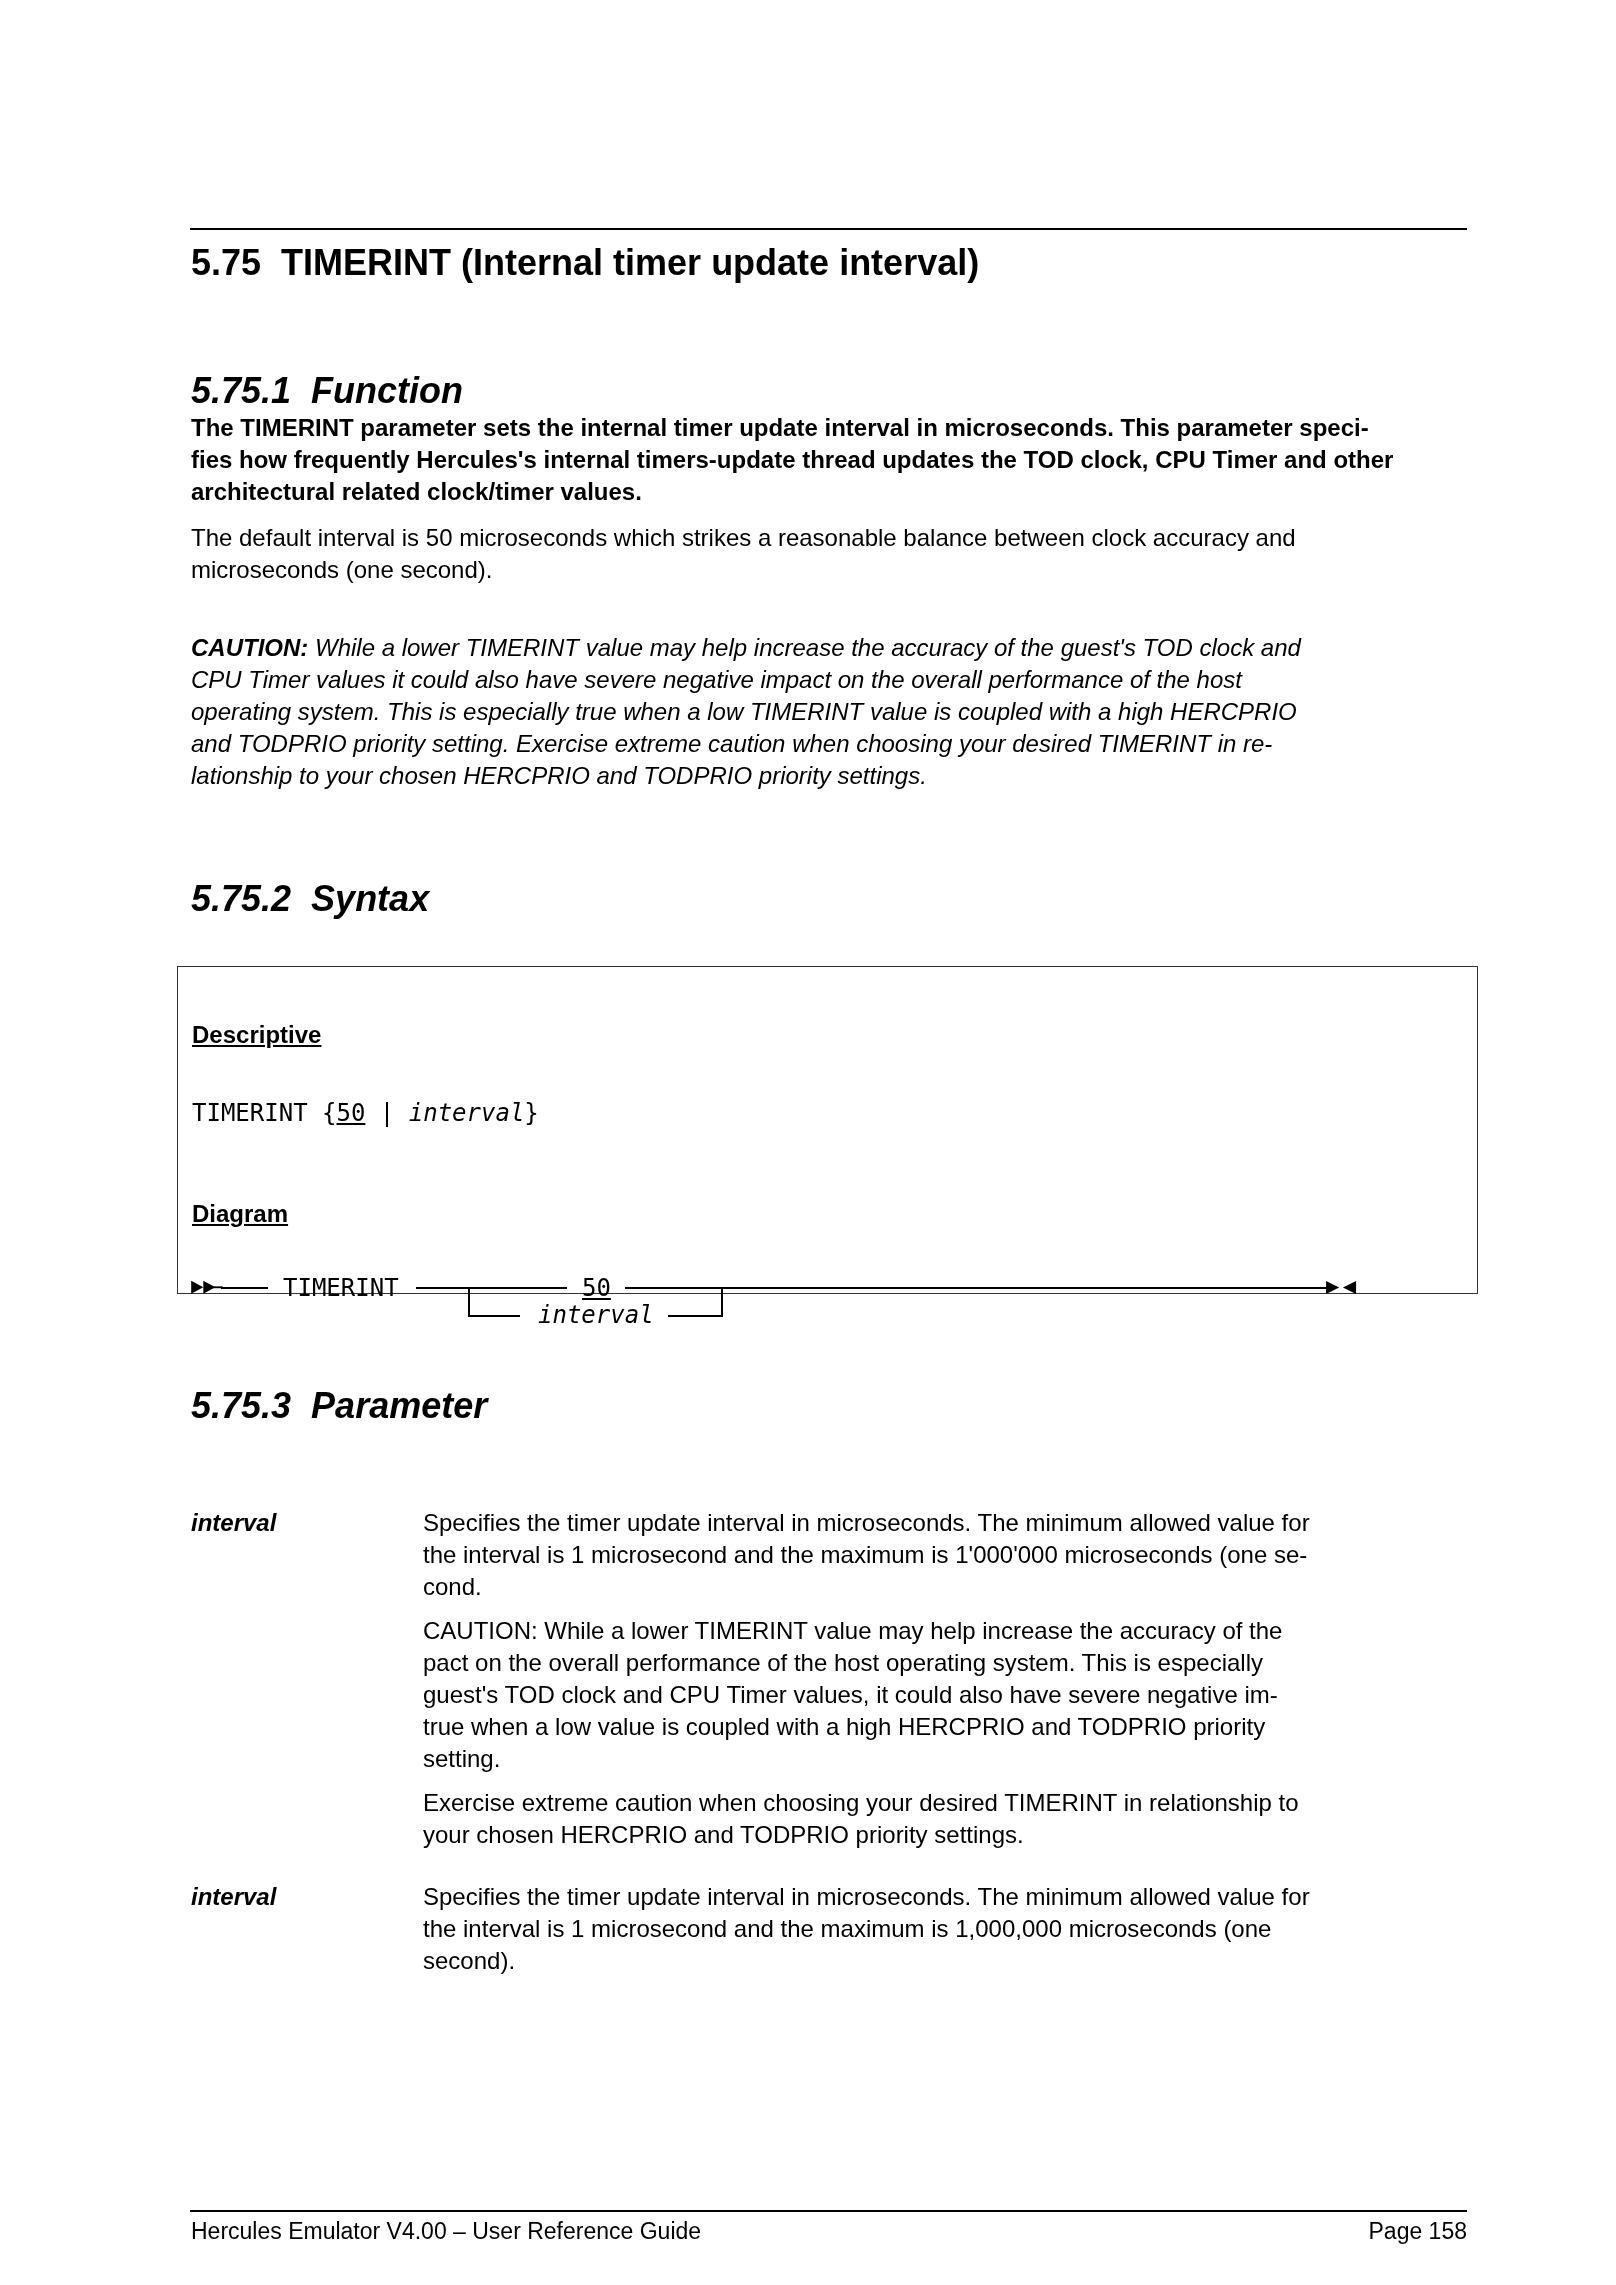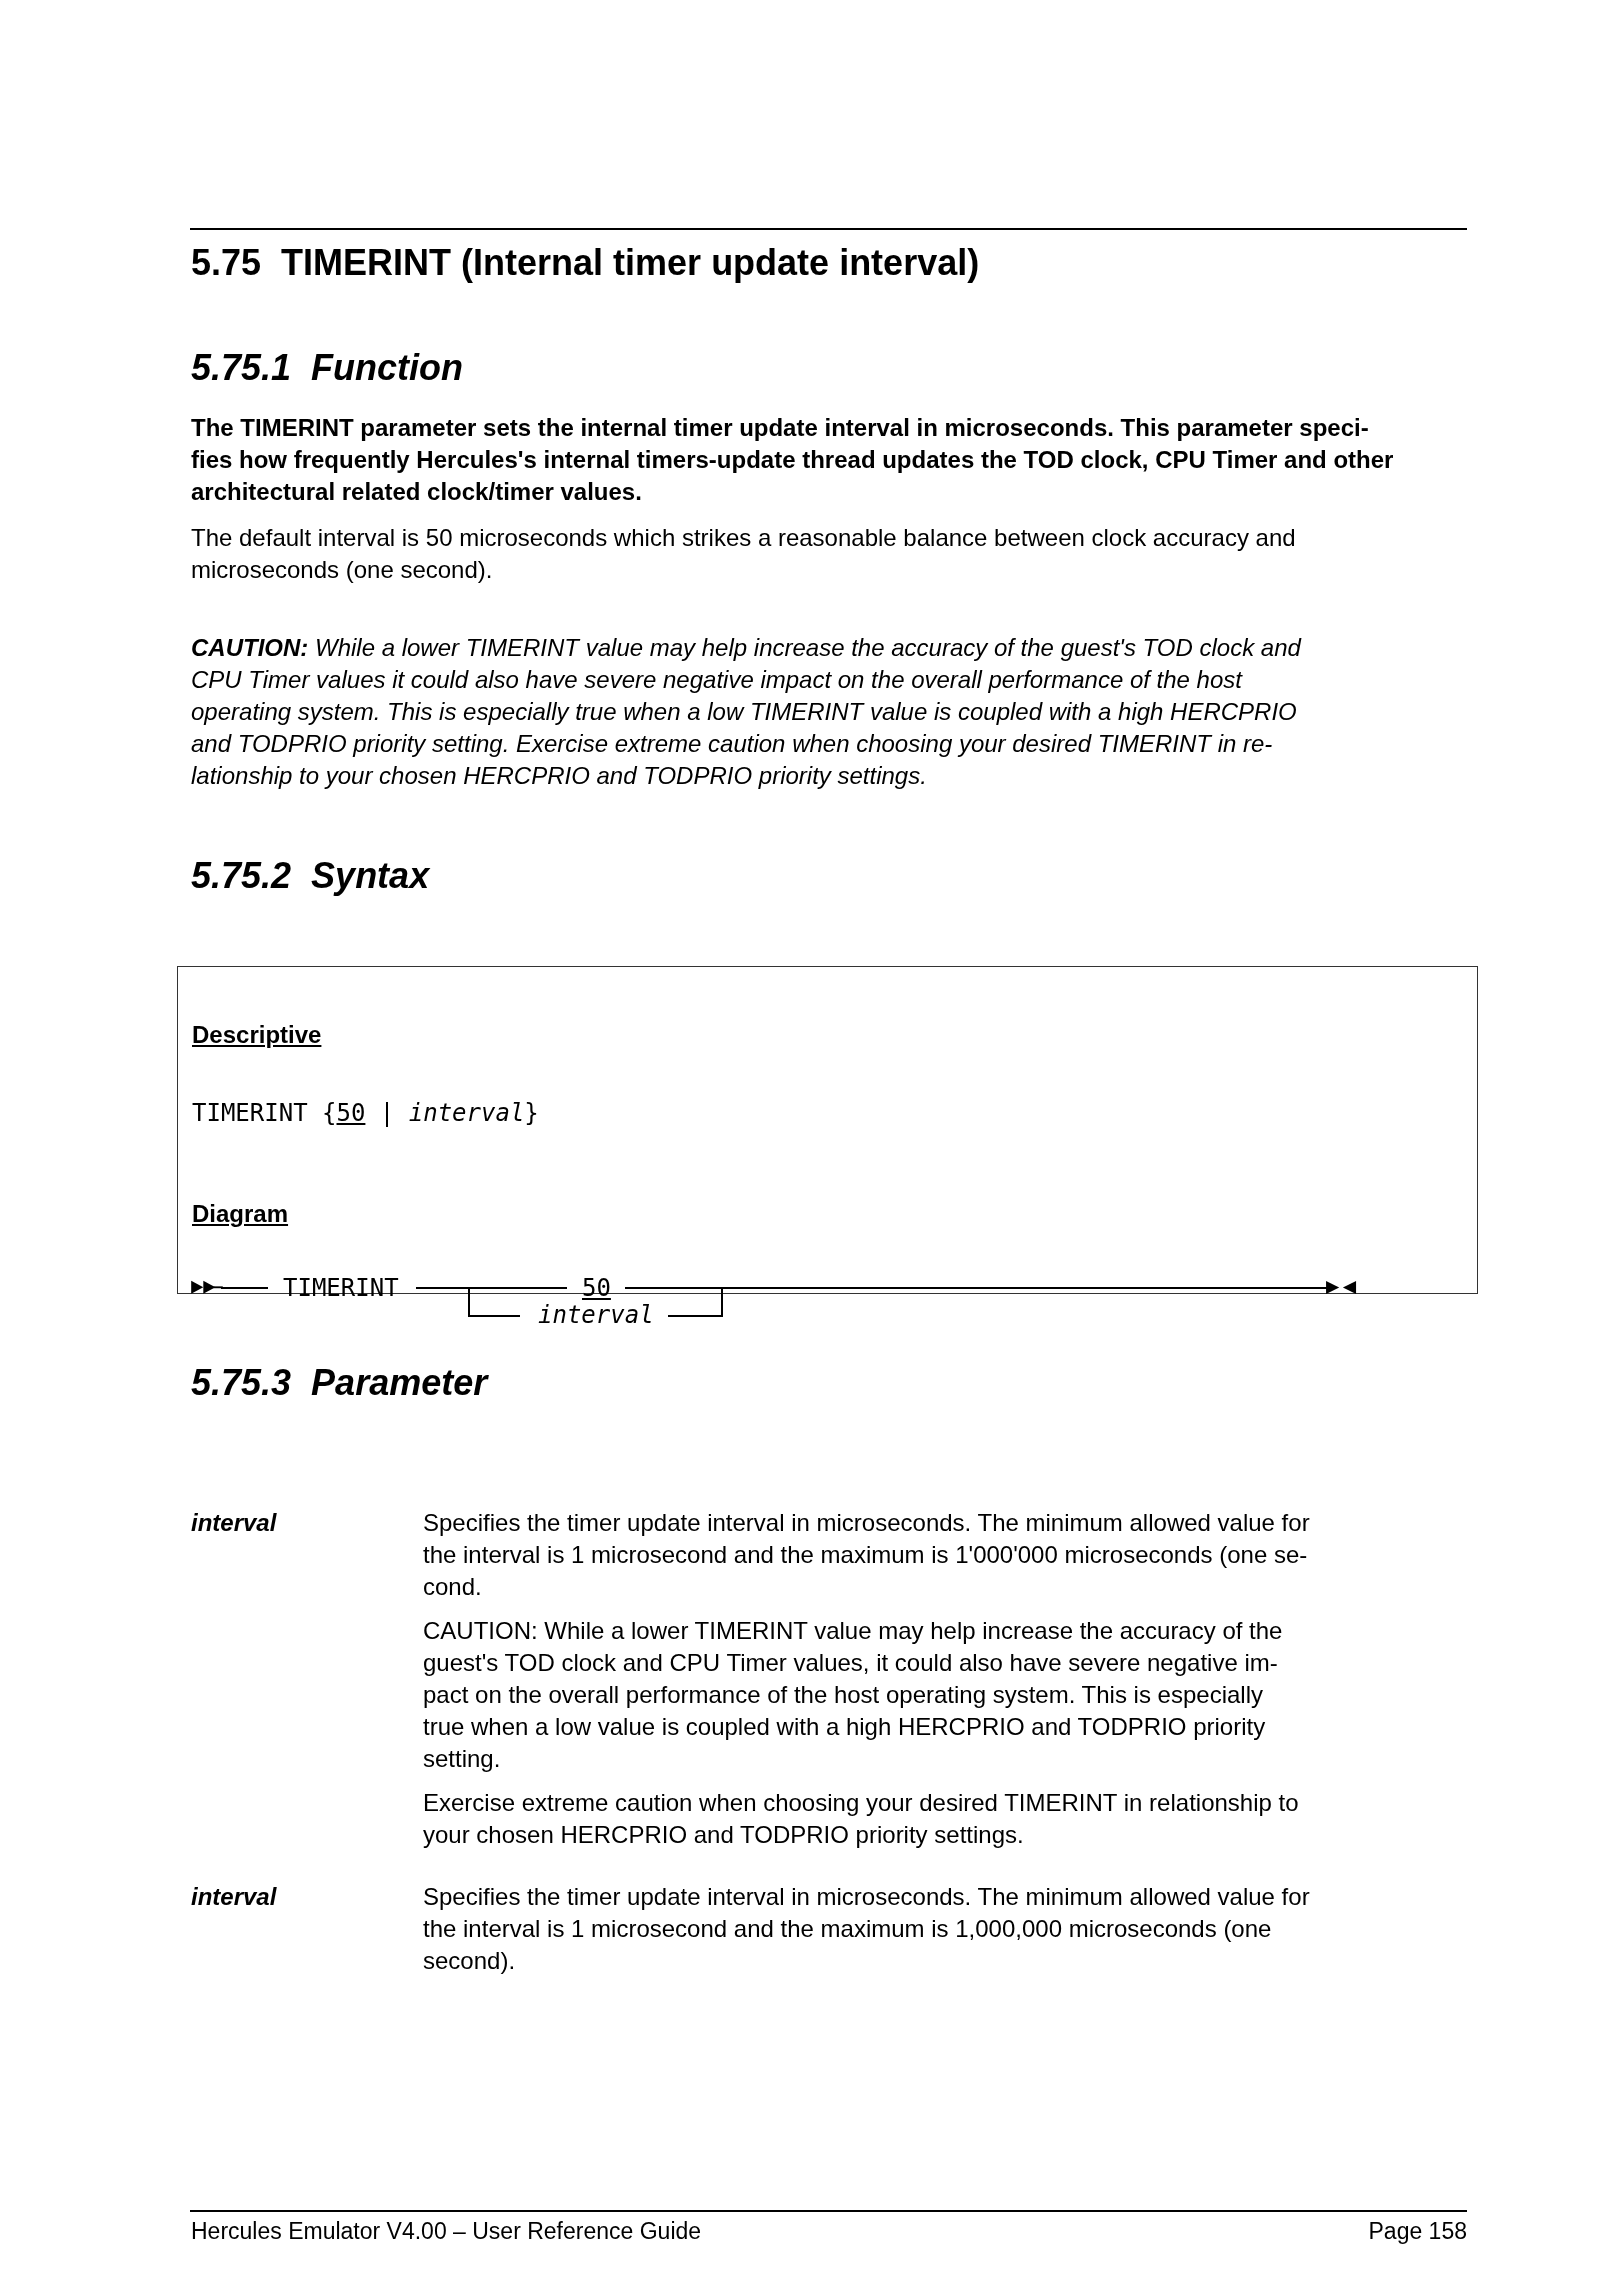--- a/index.html
+++ b/index.html
@@ -1,21 +1,21 @@
 <!DOCTYPE html>
 <html style="font-size:15px"><head>
   <meta charset="utf-8">
   <style>
     html, body { margin: 0; padding: 0; background: #ffffff; }
     body { width: 1616px; height: 2286px; position: relative; overflow: hidden;
            font-family: "Liberation Sans", sans-serif; color: #000; }
     .abs { position: absolute; }
     .rule { position: absolute; left: 190px; width: 1277px; height: 1.9px; background: #000; }
     .h1 { left: 191px; top: 240px; font-size: 36px; font-weight: bold; white-space: pre; line-height: 45px; }
-    .h2 { left: 191px; font-size: 36px; font-weight: bold; font-style: italic; white-space: pre; line-height: 45px; }
+    .h2 { left: 191px; font-size: 36px; font-weight: bold; font-style: italic; white-space: pre; line-height: 45px; margin-top: 23px; }
     .para { left: 191px; width: 1286px; font-size: 24px; line-height: 32px; }
     .para .ln { display: block; white-space: pre; }
     .caution { font-style: italic; }
     .caution b { }
     .syntax-box { left: 177px; top: 966px; width: 1301px; height: 328px; border: 1.9px solid #333; box-sizing: border-box; }
     .box-label { position: absolute; font-size: 24px; font-weight: bold; text-decoration: underline; line-height: 28px; }
     .mono { font-family: "DejaVu Sans Mono", monospace; font-size: 24px; line-height: 28px; white-space: pre; }
     .mono i { font-style: italic; }
     .mono u { text-decoration: underline; }
     .dline { position: absolute; background: #000; }
@@ -89,22 +89,22 @@
 
 <div class="abs param-name" style="top:1507px;">interval</div>
 <div class="abs param-desc" style="top:1507px;">
   <div class="p">
     <span class="ln">Specifies the timer update interval in microseconds. The minimum allowed value for</span>
     <span class="ln">the interval is 1 microsecond and the maximum is 1'000'000 microseconds (one se-</span>
     <span class="ln">cond.</span>
   </div>
   <div class="p">
     <span class="ln">CAUTION: While a lower TIMERINT value may help increase the accuracy of the</span>
+    <span class="ln">pact on the overall performance of the host operating system. This is especially</span>
     <span class="ln">guest's TOD clock and CPU Timer values, it could also have severe negative im-</span>
-    <span class="ln">pact on the overall performance of the host operating system. This is especially</span>
     <span class="ln">true when a low value is coupled with a high HERCPRIO and TODPRIO priority</span>
     <span class="ln">setting.</span>
   </div>
   <div class="p">
     <span class="ln">Exercise extreme caution when choosing your desired TIMERINT in relationship to</span>
     <span class="ln">your chosen HERCPRIO and TODPRIO priority settings.</span>
   </div>
 </div>
 
 <div class="abs param-name" style="top:1881px;">interval</div>

